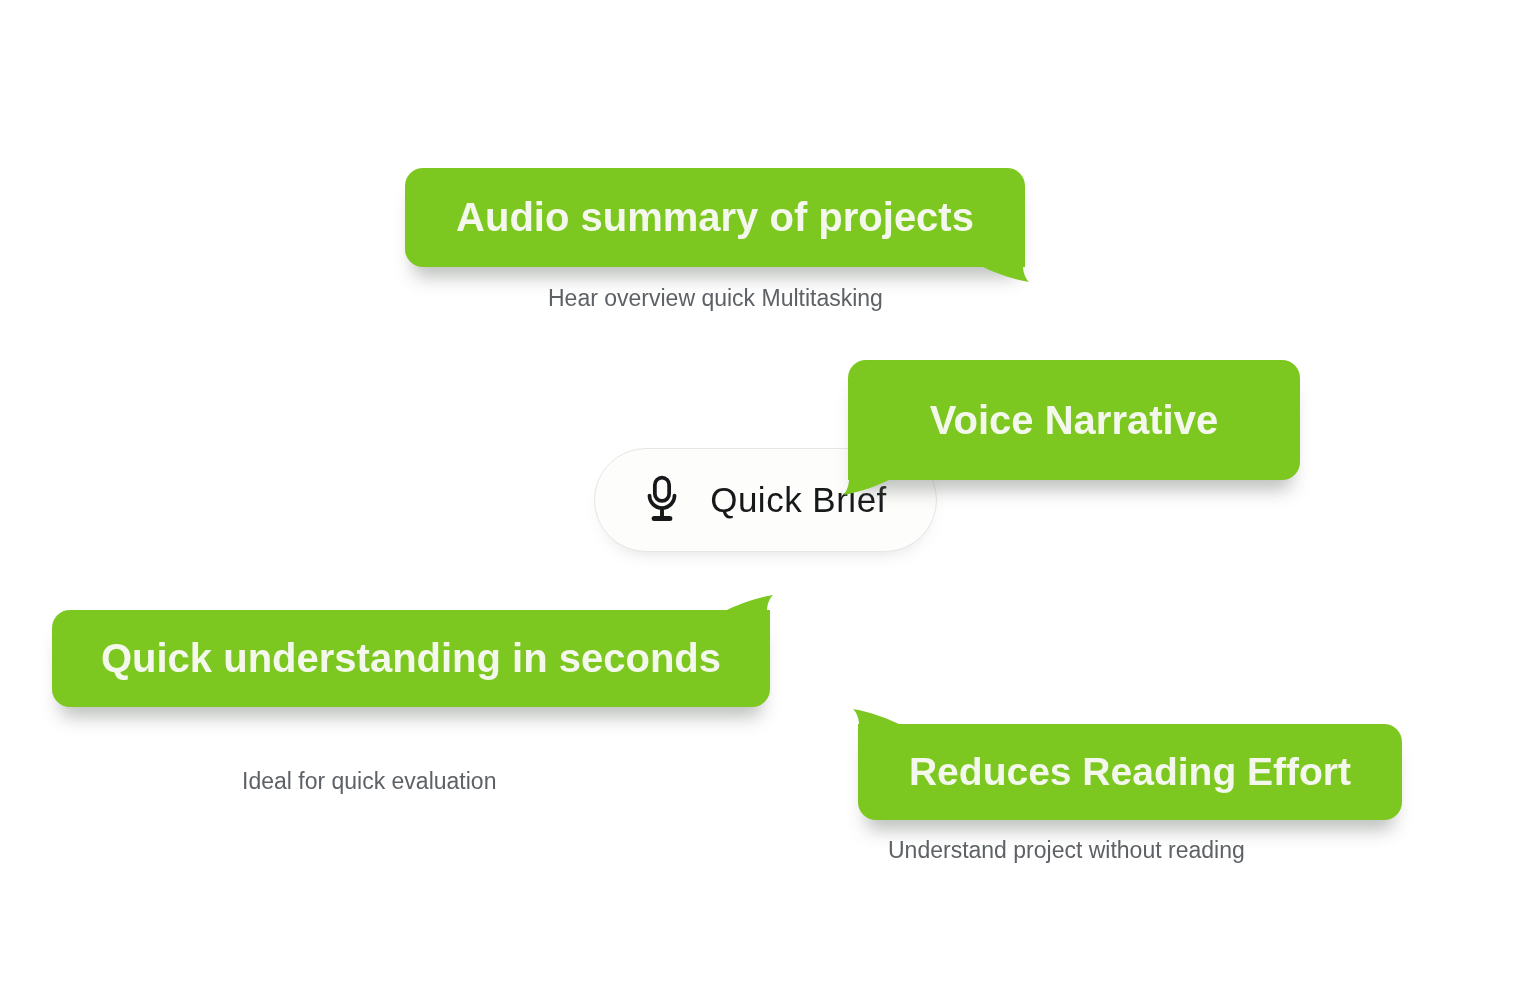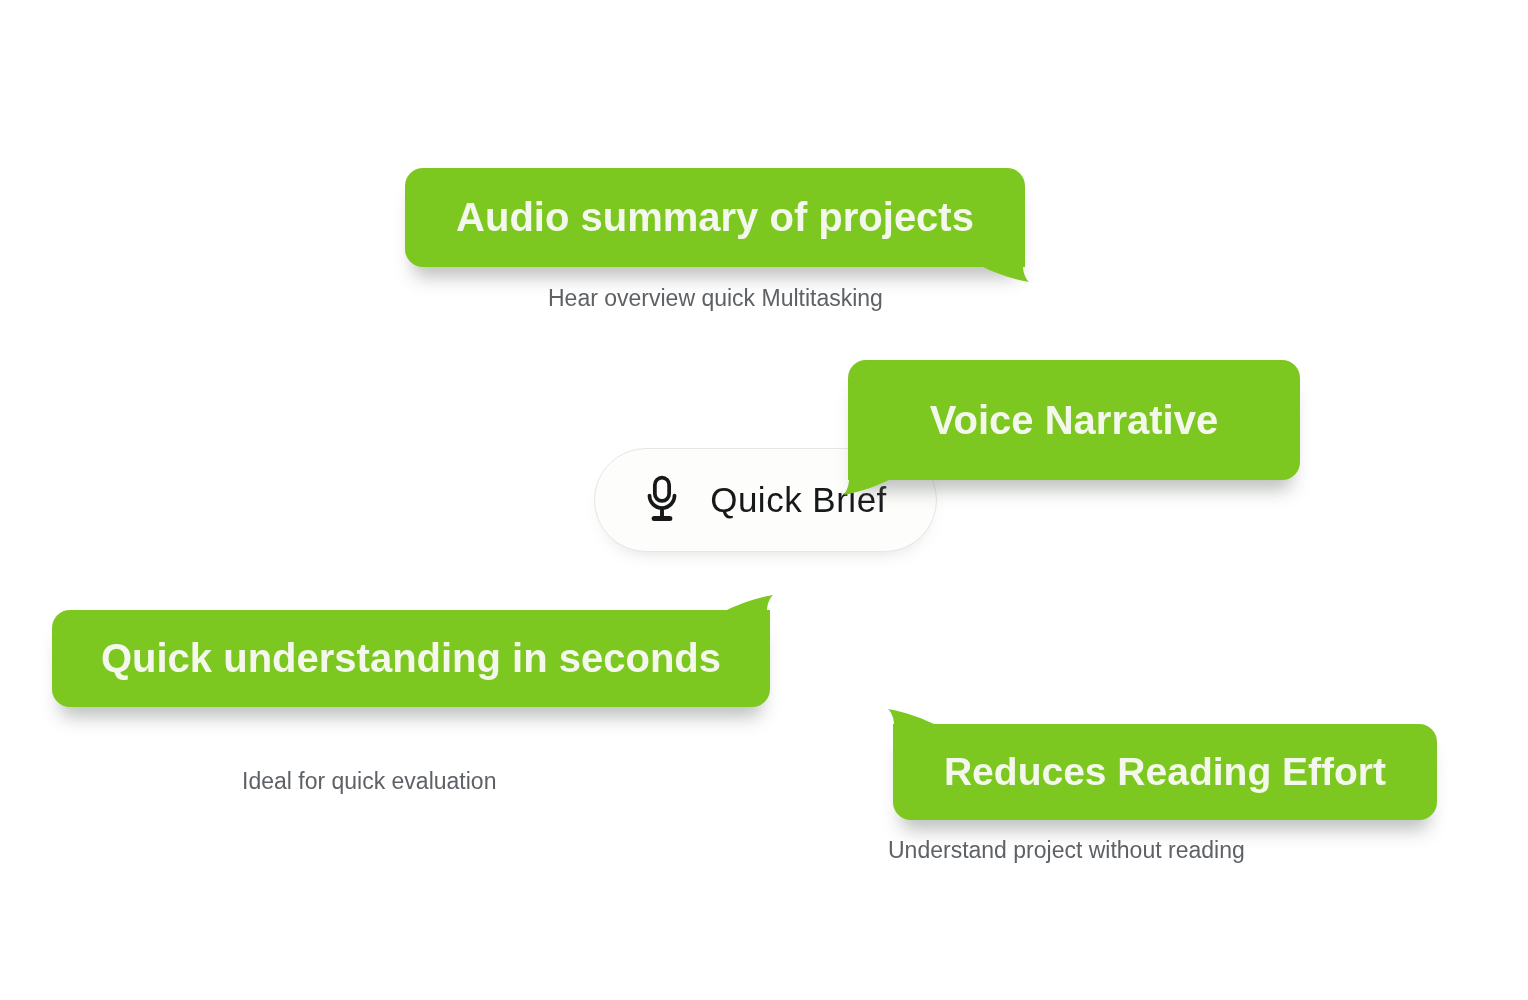--- a/index.html
+++ b/index.html
@@ -24,21 +24,21 @@
     fill:var(--green,#7CC720);
   }
   .tail.br{right:-4px;bottom:-15px;}
   .tail.bl{left:-5px;bottom:-15px;transform:scaleX(-1);}
   .tail.tr{right:-3px;top:-15px;transform:scaleY(-1);}
   .tail.tl{left:-5px;top:-15px;transform:scale(-1,-1);}
 
   .b1{left:397px;top:168px;width:620px;height:99px;font-size:40px;border-radius:18px 18px 0 18px;z-index:1;margin-left:8px;}
   .b2{left:848px;top:360px;width:452px;height:120px;font-size:40px;border-radius:18px 18px 18px 0;z-index:3;}
   .b3{left:52px;top:610px;width:718px;height:97px;font-size:40px;border-radius:18px 0 18px 18px;z-index:1;}
-  .b4{left:893px;top:724px;width:544px;height:96px;font-size:39px;border-radius:0 18px 18px 18px;z-index:1;}
+  .b4{left:858px;top:724px;width:544px;height:96px;font-size:39px;border-radius:0 18px 18px 18px;z-index:1;}
 
   .caption{
     position:absolute;
     color:var(--caption,#5E6266);
     font-size:23px;line-height:1.25;white-space:nowrap;z-index:0;
   }
   .c1{left:548px;top:284px;}
   .c3{left:196px;top:767px;margin-left:46px;}
   .c4{left:888px;top:836px;}
 

